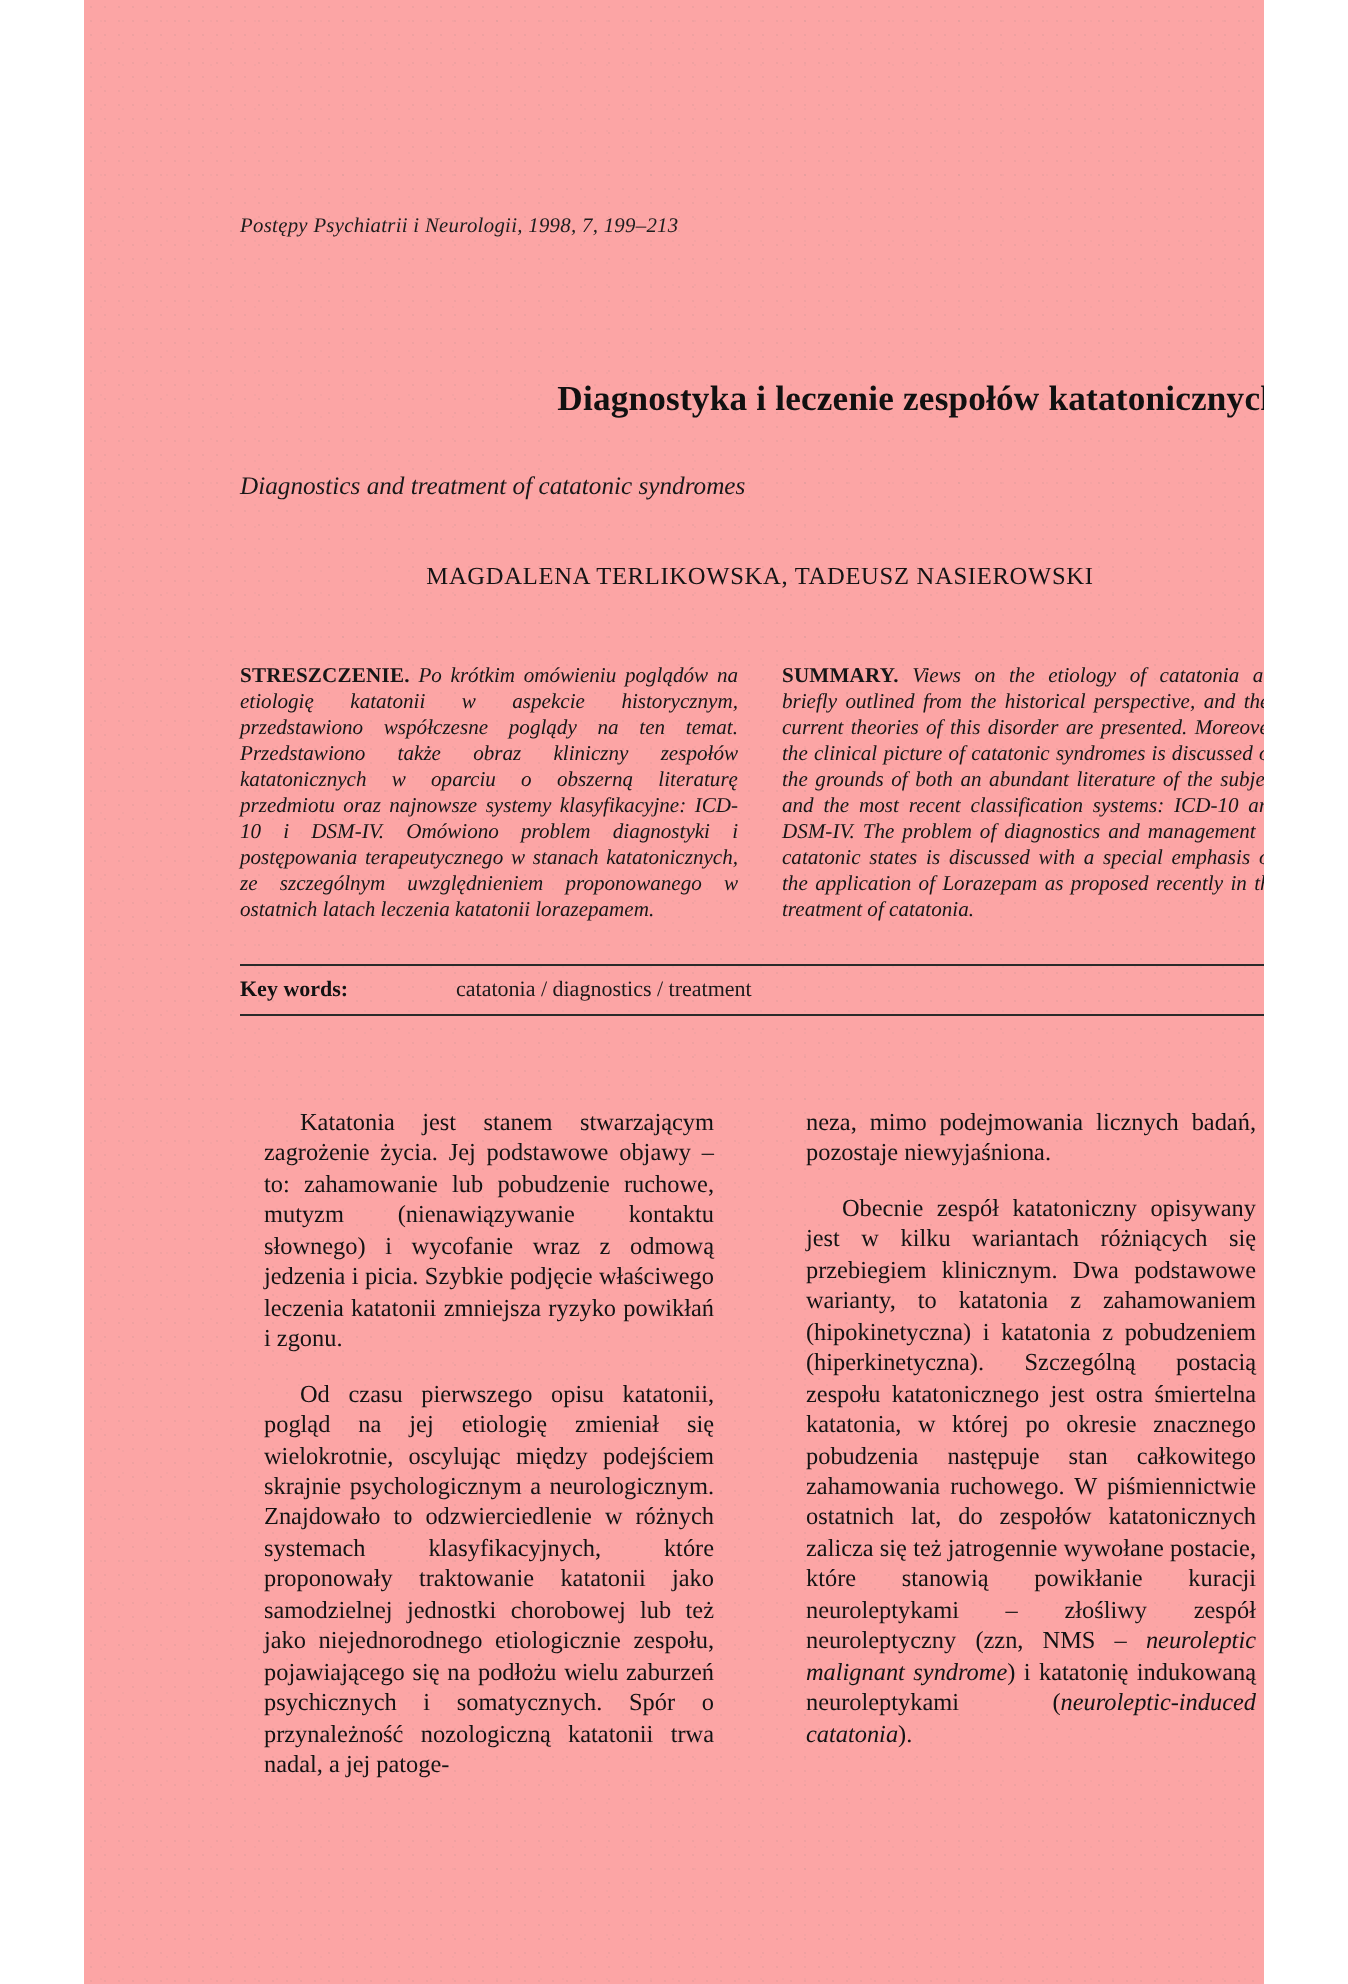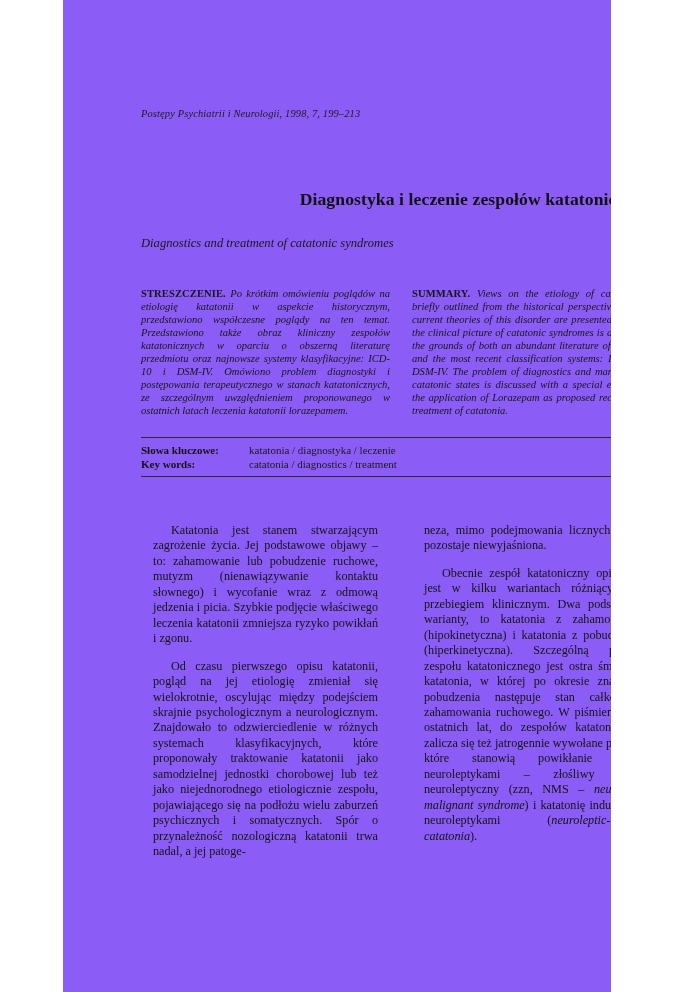--- a/index.html
+++ b/index.html
@@ -7,24 +7,24 @@
     margin: 0;
     padding: 0;
     background: #ffffff;
   }
   body {
     font-family: "Liberation Serif", "DejaVu Serif", serif;
     color: #1a1a1a;
   }
   .page {
     position: relative;
-    width: 548px;
+    width: 590px;
     height: 992px;
     margin: 0 auto;
-    background: #8b5cf6;
+    background: #fca5a5;
     overflow: hidden;
     box-sizing: border-box;
   }
   
   .page::before {
     content: "";
     position: absolute;
     inset: 0;
     pointer-events: none;
     background-image:
@@ -163,39 +163,36 @@
 
 <div class="page">
   <div class="content">
 
     <div class="running-head">Postępy Psychiatrii i Neurologii, 1998, 7, 199–213</div>
 
     <h1 class="title">Diagnostyka i leczenie zespołów katatonicznych</h1>
 
     <div class="subtitle">Diagnostics and treatment of catatonic syndromes</div>
 
+    <div class="authors">MAGDALENA TERLIKOWSKA, TADEUSZ NASIEROWSKI</div>
 
 
     <div class="abstracts">
       <div class="abstract-col">
         <span class="lead">STRESZCZENIE.</span><span> Po krótkim omówieniu poglądów na etiologię katatonii w aspekcie historycznym, przedstawiono współczesne poglądy na ten temat. Przedstawiono także obraz kliniczny zespołów katatonicznych w oparciu o obszerną literaturę przedmiotu oraz najnowsze systemy klasyfikacyjne: ICD-10 i DSM-IV. Omówiono problem diagnostyki i postępowania terapeutycznego w stanach katatonicznych, ze szczególnym uwzględnieniem proponowanego w ostatnich latach leczenia katatonii lorazepamem.</span>
       </div>
       <div class="abstract-col">
         <span class="lead">SUMMARY.</span><span> Views on the etiology of catatonia are briefly outlined from the historical perspective, and then current theories of this disorder are presented. Moreover, the clinical picture of catatonic syndromes is discussed on the grounds of both an abundant literature of the subject and the most recent classification systems: ICD-10 and DSM-IV. The problem of diagnostics and management of catatonic states is discussed with a special emphasis on the application of Lorazepam as proposed recently in the treatment of catatonia.</span>
       </div>
     </div>
 
     <div class="kw-block">
       <hr class="rule">
       <div class="kw-table">
         <div class="kw-row">
-          <span class="kw-label">Słowa kluczowe:</span>
-          <span class="kw-value">katatonia / diagnostyka / leczenie</span>
-        </div>
-        <div class="kw-row">
           <span class="kw-label">Key words:</span>
           <span class="kw-value">catatonia / diagnostics / treatment</span>
         </div>
       </div>
       <hr class="rule">
     </div>
 
     <div class="body-cols">
 
       <div class="body-col">

